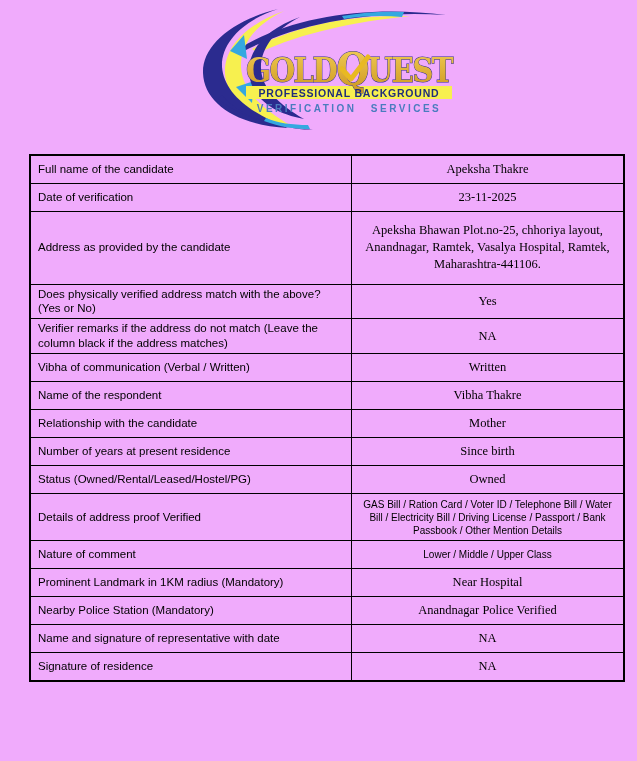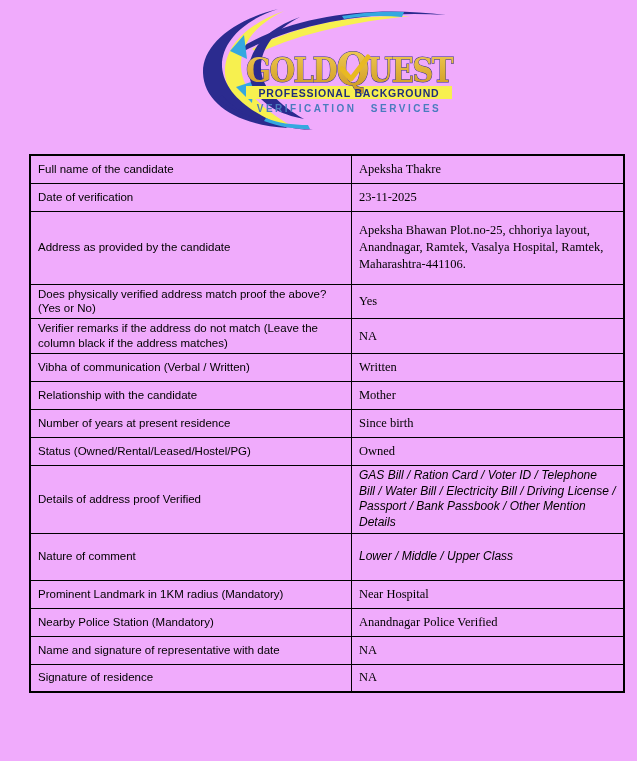--- a/index.html
+++ b/index.html
@@ -32,27 +32,27 @@
   table.verif td { border:1px solid #000; vertical-align:middle; }
   table.verif tr { height:28px; }
   table.verif tr:nth-child(3)  { height:73px; }
   table.verif tr:nth-child(11) { height:47px; }
   td.label {
     width:306px; padding:2px 7px;
     font-family:"Liberation Sans", sans-serif;
     font-size:11.5px; line-height:1.3;
   }
   td.value {
-    text-align:left; padding:2px 7px;
+    text-align:center; padding:2px 7px;
     font-family:"Liberation Serif", serif;
     font-size:12.5px; line-height:1.35;
   }
   td.value.sans {
     font-family:"Liberation Sans", sans-serif;
-    font-size:12px; line-height:1.3;font-style:italic;
+    font-size:10px; line-height:1.3;
   }
 </style>
 </head>
 <body>
 
 <div class="page">
 
   <div class="logo">
     <svg width="270" height="127" viewBox="0 0 270 127">
       <defs>
@@ -94,30 +94,34 @@
         </tr>
         <tr>
           <td class="label">Date of verification</td>
           <td class="value">23-11-2025</td>
         </tr>
         <tr>
           <td class="label">Address as provided by the candidate</td>
           <td class="value">Apeksha Bhawan Plot.no-25, chhoriya layout, Anandnagar, Ramtek, Vasalya Hospital, Ramtek, Maharashtra-441106.</td>
         </tr>
         <tr>
-          <td class="label">Does physically verified address match proof the above? (Yes or No)</td>
+          <td class="label">Does physically verified address match with the above? (Yes or No)</td>
           <td class="value">Yes</td>
         </tr>
         <tr>
           <td class="label">Verifier remarks if the address do not match (Leave the column black if the address matches)</td>
           <td class="value">NA</td>
         </tr>
         <tr>
           <td class="label">Vibha of communication (Verbal / Written)</td>
           <td class="value">Written</td>
+        </tr>
+        <tr>
+          <td class="label">Name of the respondent</td>
+          <td class="value">Vibha Thakre</td>
         </tr>
         <tr>
           <td class="label">Relationship with the candidate</td>
           <td class="value">Mother</td>
         </tr>
         <tr>
           <td class="label">Number of years at present residence</td>
           <td class="value">Since birth</td>
         </tr>
         <tr>

